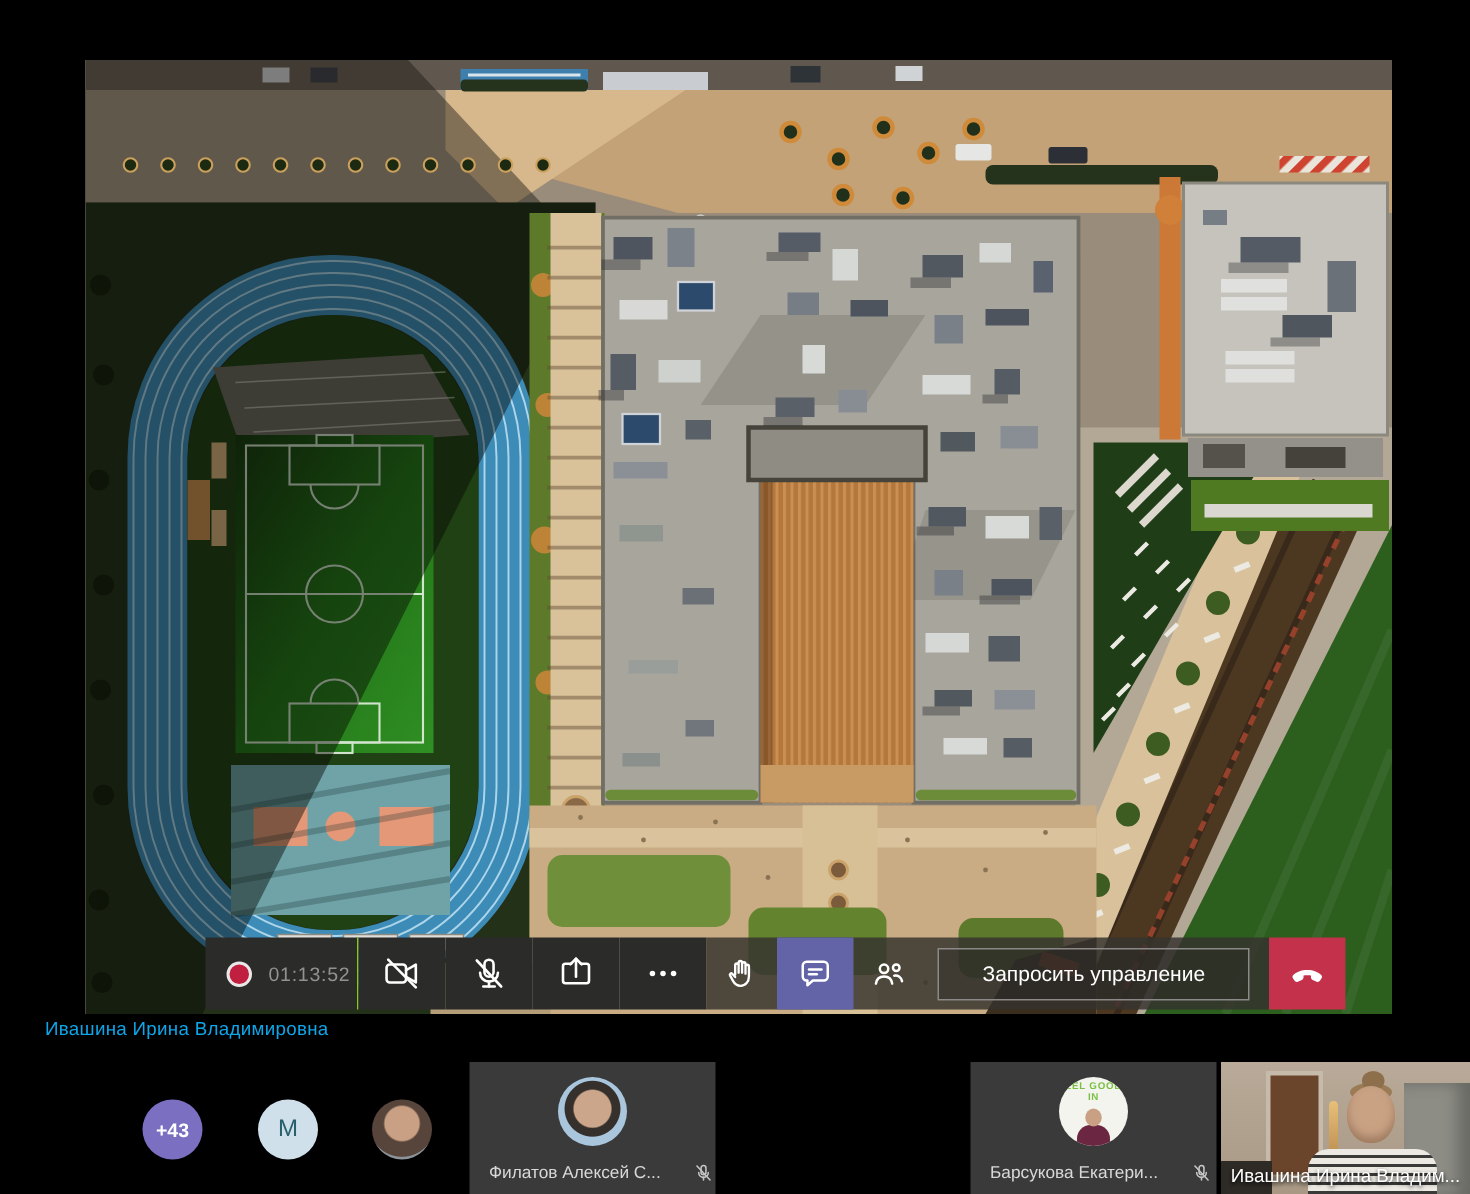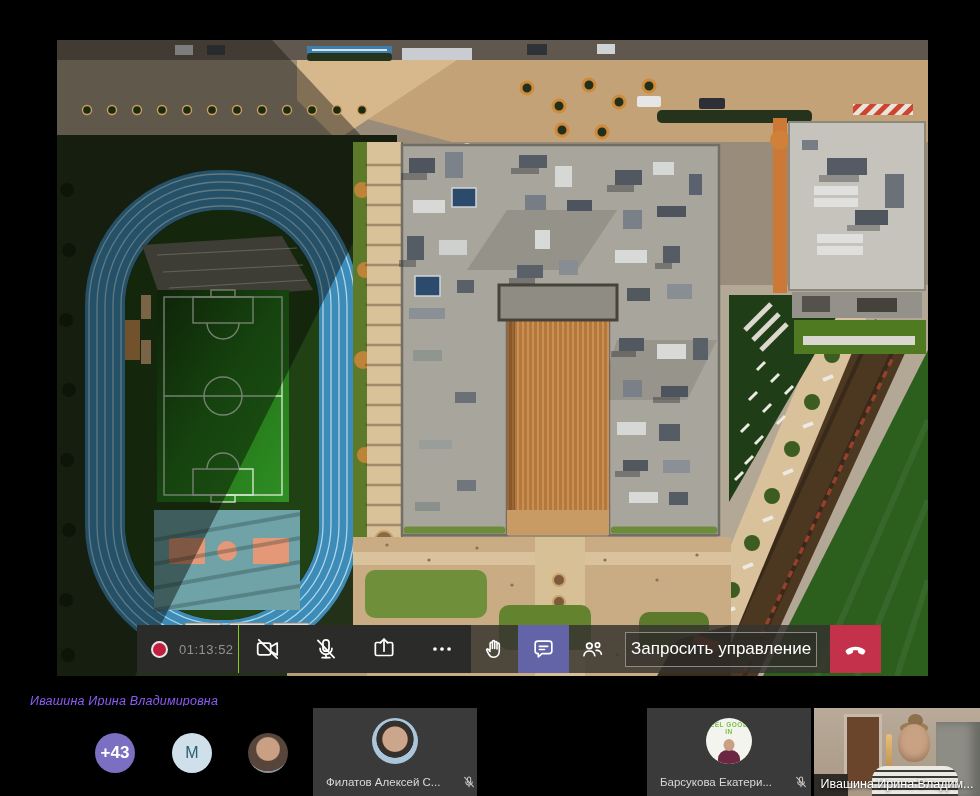--- a/index.html
+++ b/index.html
@@ -3,39 +3,39 @@
 <meta charset="utf-8">
 <style>
   html,body{margin:0;padding:0;background:#000;}
   body{width:980px;height:796px;overflow:hidden;font-family:"Liberation Sans","DejaVu Sans",sans-serif;}
   .app{position:relative;width:980px;height:796px;background:#000;}
 
   
   .share-frame{position:absolute;left:57px;top:40px;width:871px;height:636px;overflow:hidden;background:#9a8c7b;}
   .share-frame svg{display:block;}
 
-  .presenter-label{position:absolute;left:30px;top:694px;font-size:12.5px;color:#8b5cf6;letter-spacing:.2px;text-shadow:0 1px 2px #000;font-style:italic;}
+  .presenter-label{position:absolute;left:30px;top:679px;font-size:12.5px;color:#0ea5e9;letter-spacing:.2px;text-shadow:0 1px 2px #000;}
 
   
   .toolbar{position:absolute;left:137px;top:625px;height:48px;display:flex;align-items:stretch;z-index:5;}
   .tb-left{width:102px;background:#2b2b2a;display:flex;align-items:center;padding-left:14px;gap:11px;box-sizing:border-box;border-right:1px solid #84cc16;}
   .rec-dot{width:13px;height:13px;border-radius:50%;background:#c01f3f;border:2px solid #e9e7e7;box-sizing:content-box;}
   .rec-time{font-size:13px;color:#929292;letter-spacing:.5px;}
   .tb-btn{width:58px;background:#2b2b2a;display:flex;align-items:center;justify-content:center;cursor:pointer;}
   .tb-right{display:flex;align-items:center;background:rgba(54,51,46,.84);}
   .tb-btn2{width:47px;height:48px;display:flex;align-items:center;justify-content:center;cursor:pointer;}
   .tb-btn2.active{background:#6264a7;width:51px;}
-  .request-btn{height:33px;margin:0 13px 0 9px;padding:0 5px;border:1px solid #8c8a88;color:#fff;font-size:17px;display:flex;align-items:center;background:rgba(25,25,25,.25);cursor:pointer;white-space:nowrap;}
+  .request-btn{height:33px;margin:0 13px 0 9px;padding:0 29px;border:1px solid #8c8a88;color:#fff;font-size:14px;display:flex;align-items:center;background:rgba(25,25,25,.25);cursor:pointer;white-space:nowrap;}
   .hangup-btn{width:51px;background:#c4314b;display:flex;align-items:center;justify-content:center;cursor:pointer;}
   .ticon{display:block;}
 
   
   .filmstrip{position:absolute;left:0;top:706px;width:980px;height:90px;background:#000;}
   .circle-badge{position:absolute;top:27px;width:40px;height:40px;border-radius:50%;display:flex;align-items:center;justify-content:center;cursor:pointer;}
-  .badge-overflow{left:95px;background:#7b6fc2;color:#fff;font-size:17px;font-weight:bold;}
+  .badge-overflow{left:95px;background:#7b6fc2;color:#fff;font-size:13px;font-weight:bold;}
   .badge-initial{left:172px;background:#cfe0ea;color:#275f6d;font-size:16px;}
   .badge-photo{left:248px;background:radial-gradient(circle at 50% 40%, #c9a084 0 36%, #57443a 40% 70%, #8d9298 72%);}
 
   .tile{position:absolute;top:2px;width:164px;height:88px;background:#3a3a3a;overflow:hidden;cursor:pointer;}
   .tile-name-row{position:absolute;left:13px;bottom:7px;display:flex;align-items:center;gap:22px;}
   .tile-name{font-size:11.5px;color:#d9d9d9;white-space:nowrap;}
   .pavatar{position:absolute;left:50%;top:10px;transform:translateX(-50%);width:46px;height:46px;border-radius:50%;overflow:hidden;}
   .av-filatov{background:radial-gradient(circle at 50% 46%, #cba68b 0 36%, #35302b 39% 54%, #a9c6dd 56%);}
   .av-ivanova{background:radial-gradient(circle at 50% 36%, #c9a084 0 26%, #8a4a3a 28% 42%, #c23548 44% 72%, #e8e2dc 74%);}
   .av-barsukova{position:relative;background:#f4f4ef;}

